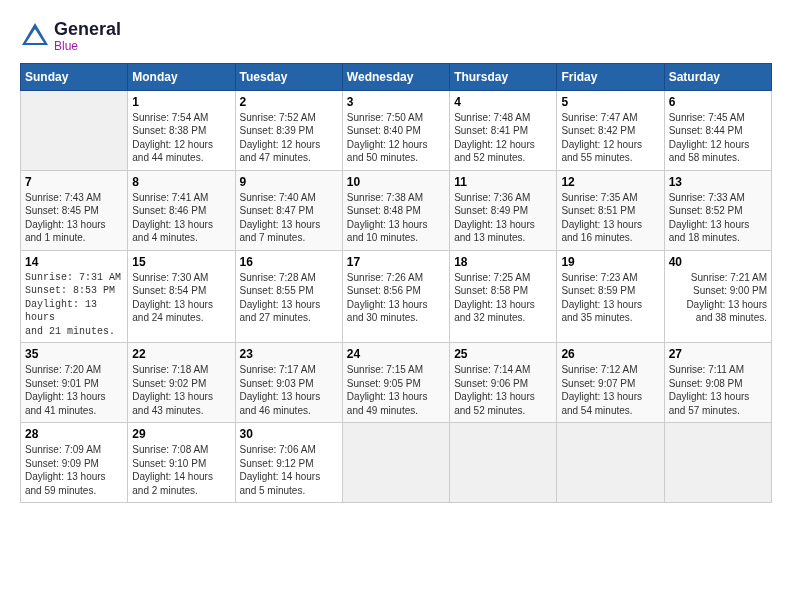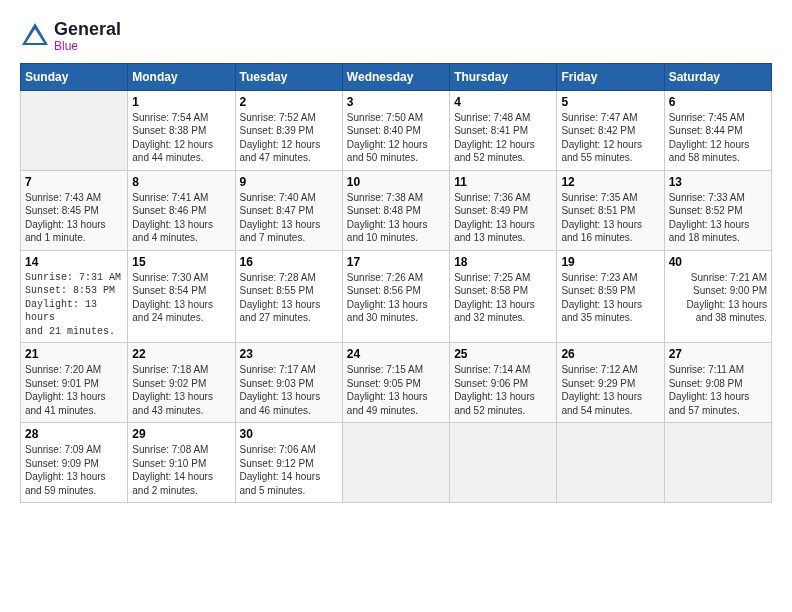--- a/index.html
+++ b/index.html
@@ -265,21 +265,21 @@
         <td>
           <span class="day-num">40</span>
           <div class="day-content" style="white-space: pre-line; text-align: right;">Sunrise: 7:21 AM
 Sunset: 9:00 PM
 Daylight: 13 hours
 and 38 minutes.</div>
         </td>
       </tr>
       <tr>
         <td>
-          <span class="day-num">21</span>
+          <span class="day-num">35</span>
           <div class="day-content" style="white-space: pre-line;">Sunrise: 7:20 AM
 Sunset: 9:01 PM
 Daylight: 13 hours
 and 41 minutes.</div>
         </td>
         <td>
           <span class="day-num">22</span>
           <div class="day-content" style="white-space: pre-line;">Sunrise: 7:18 AM
 Sunset: 9:02 PM
 Daylight: 13 hours
@@ -302,21 +302,21 @@
         <td>
           <span class="day-num">25</span>
           <div class="day-content" style="white-space: pre-line;">Sunrise: 7:14 AM
 Sunset: 9:06 PM
 Daylight: 13 hours
 and 52 minutes.</div>
         </td>
         <td>
           <span class="day-num">26</span>
           <div class="day-content" style="white-space: pre-line;">Sunrise: 7:12 AM
-Sunset: 9:29 PM
+Sunset: 9:07 PM
 Daylight: 13 hours
 and 54 minutes.</div>
         </td>
         <td>
           <span class="day-num">27</span>
           <div class="day-content" style="white-space: pre-line;">Sunrise: 7:11 AM
 Sunset: 9:08 PM
 Daylight: 13 hours
 and 57 minutes.</div>
         </td>

